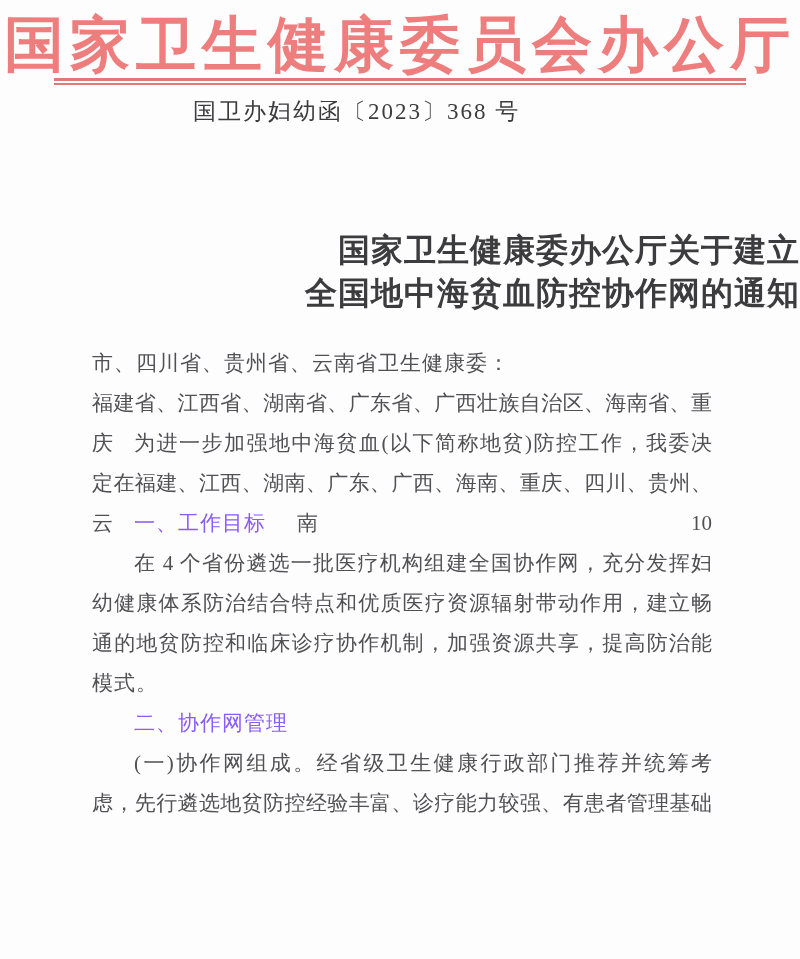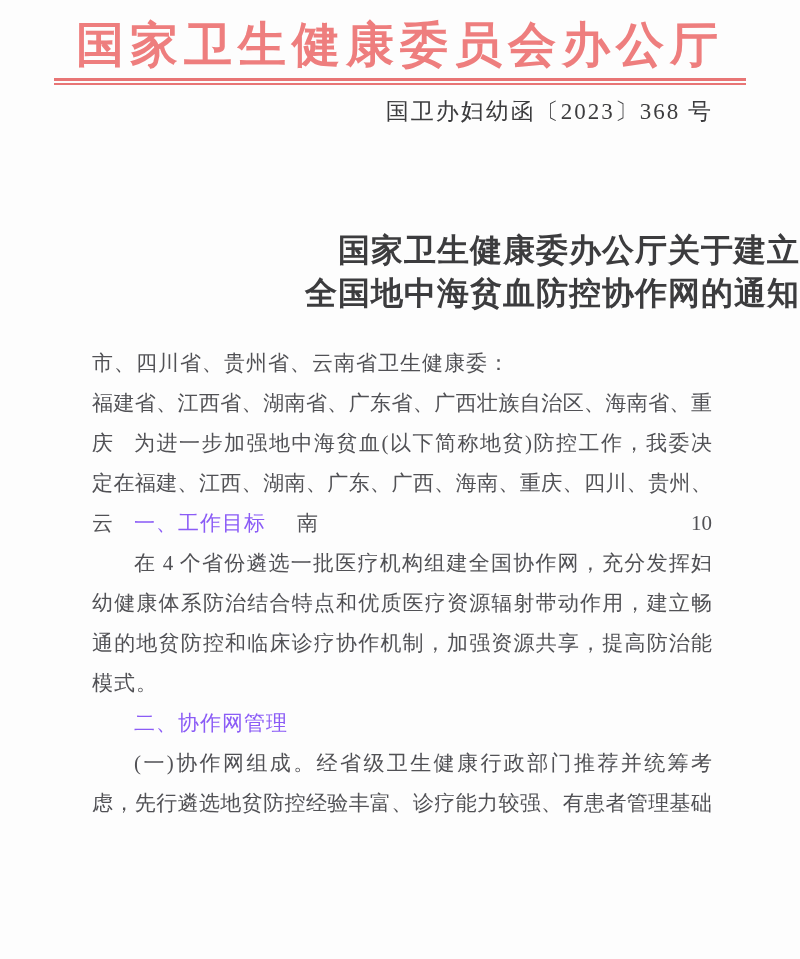--- a/index.html
+++ b/index.html
@@ -16,37 +16,37 @@
     height: 959px;
     background: var(--paper);
     font-family: "Liberation Serif", "DejaVu Serif", serif;
     overflow: hidden;
   }
   .page { width: 800px; height: 959px; position: relative; }
 
   .letterhead-title {
     margin-top: 16px;
     text-align: center;
-    font-size: 48px;
+    font-size: 60px;
     line-height: 58px;
     font-weight: bold;
     letter-spacing: 6px;
     color: var(--accent-red);
     white-space: nowrap;
   }
   .double-rule {
     margin: 4px 54px 0 54px;
     height: 7px;
     border-top: 3px solid var(--rule-red);
     border-bottom: 2px solid var(--rule-red);
   }
   .doc-number {
     margin-top: 13px;
     padding-right: 87px;
-    text-align: right;
+    text-align: center;
     font-size: 23px;
     line-height: 28px;
     color: var(--text-dark);
     letter-spacing: 2px;
   }
   .notice-title {
     margin-top: 103px;
     text-align: right;
     font-weight: bold;
     font-size: 32px;

